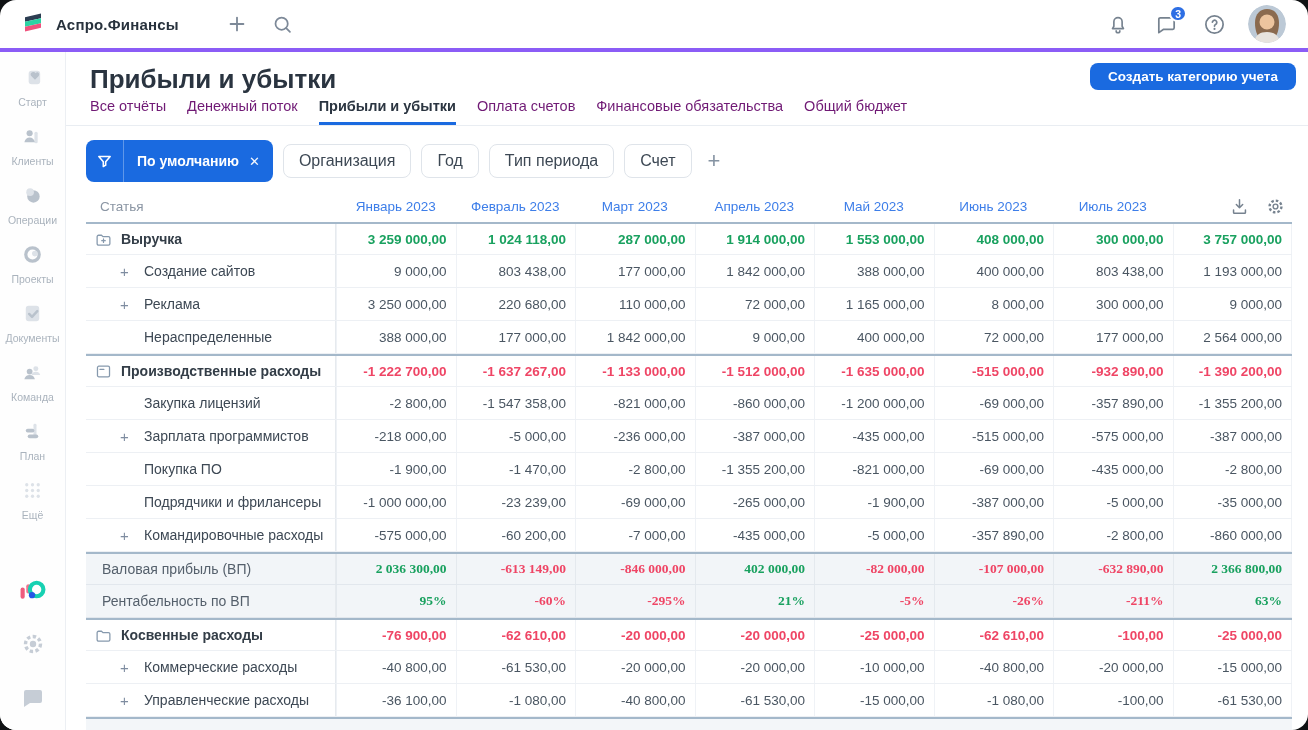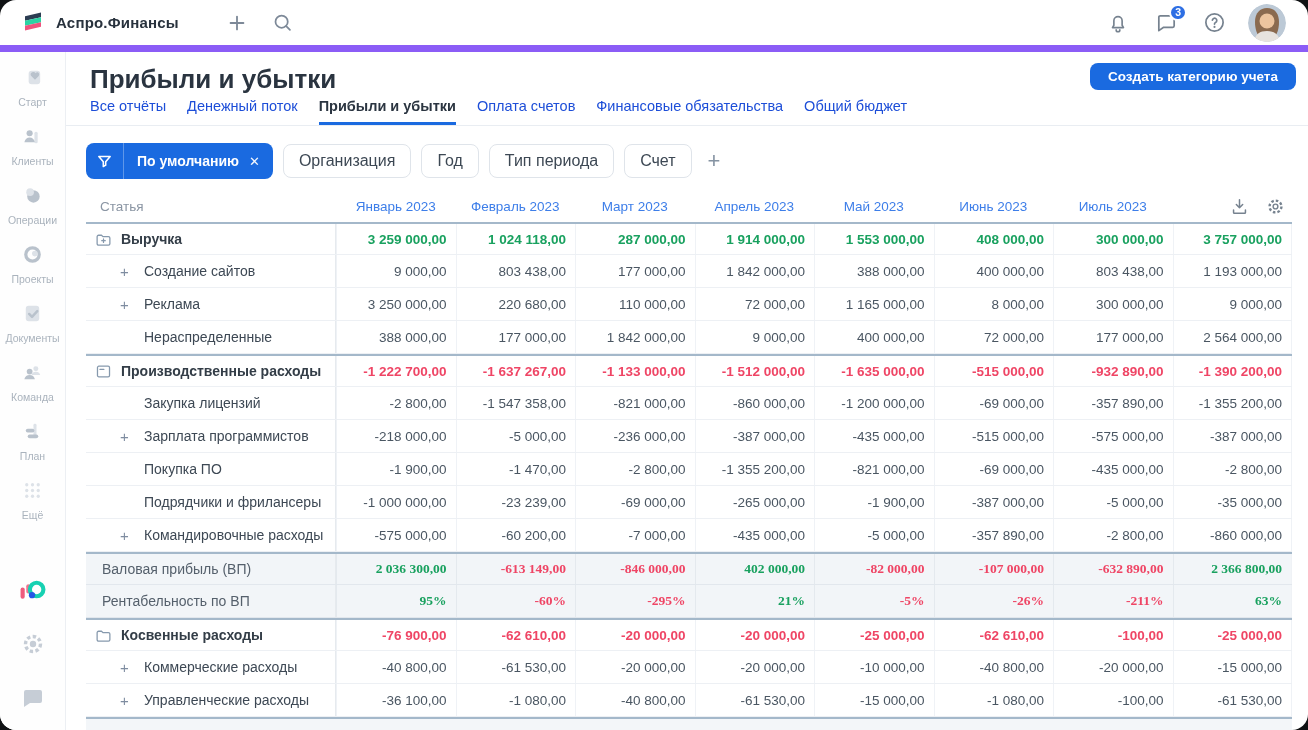--- a/index.html
+++ b/index.html
@@ -1,20 +1,20 @@
 <!DOCTYPE html>
 <html><head>
 <meta charset="utf-8">
 <style>
   * { margin:0; padding:0; box-sizing:border-box; }
   html,body { width:1308px; height:730px; background:#101214; font-family:"Liberation Sans", sans-serif; }
   .app { width:1308px; height:730px; background:#ffffff; border-radius:16px; overflow:hidden; display:flex; flex-direction:column; }
 
   
-  .topbar { height:52px; flex:0 0 52px; display:flex; align-items:center; padding:0 22px 0 20px; border-bottom:7px solid #8b5cf6; }
+  .topbar { height:52px; flex:0 0 52px; display:flex; align-items:center; padding:0 22px 0 20px; border-bottom:4px solid #8b5cf6; }
   .brand { display:flex; align-items:center; gap:10px; margin-right:42px; }
   .brand-name { font-size:15px; font-weight:700; color:#28323d; letter-spacing:.2px; }
   .tb-btn { background:none; border:none; cursor:pointer; width:32px; height:32px; display:flex; align-items:center; justify-content:center; margin-right:14px; }
   .tb-right { margin-left:auto; display:flex; align-items:center; gap:20px; }
   .tb-ico { background:none; border:none; cursor:pointer; width:28px; height:28px; display:flex; align-items:center; justify-content:center; position:relative; }
   .badge { position:absolute; top:-5px; right:-7px; min-width:17px; height:17px; border-radius:9px; background:#2e6fe4; color:#fff; font-size:10.5px; font-weight:700; display:flex; align-items:center; justify-content:center; padding:0 4px; border:2px solid #fff; }
   .avatar { width:38px; height:38px; border-radius:50%; overflow:hidden; cursor:pointer; flex:0 0 38px; }
 
   
   .shell { display:flex; flex:1; min-height:0; }
@@ -26,26 +26,26 @@
 
   .main { flex:1; display:flex; flex-direction:column; min-width:0; }
 
   
   .page-head { display:flex; align-items:flex-start; justify-content:space-between; padding:11px 12px 0 24px; height:47px; }
   .page-title { font-size:26px; font-weight:600; color:#2a3440; line-height:32px; }
   .primary-btn { background:#1a6ae0; color:#fff; border:none; border-radius:8px; height:27px; padding:0 18px; font-size:13.5px; font-weight:600; cursor:pointer; font-family:"Liberation Sans", sans-serif; }
 
   
   .tabs { display:flex; gap:21px; padding:0 24px; border-bottom:1px solid #e9edf2; height:28px; align-items:flex-end; }
-  .tab { font-size:14.5px; color:#1d4ed8; padding-bottom:8px; cursor:pointer; border-bottom:3px solid transparent; white-space:nowrap; }
+  .tab { font-size:14.5px; color:#701a75; padding-bottom:8px; cursor:pointer; border-bottom:3px solid transparent; white-space:nowrap; }
   .tab.active { color:#2b3541; font-weight:600; border-bottom-color:#1a6ae0; }
 
   
   .filters { display:flex; align-items:center; gap:10px; padding:18px 0 12px 20px; height:64px; }
-  .fpill { display:flex; align-items:center; height:36px; background:#1a6ae0; border-radius:8px; color:#fff; cursor:pointer; overflow:hidden; }
+  .fpill { display:flex; align-items:center; height:42px; background:#1a6ae0; border-radius:8px; color:#fff; cursor:pointer; overflow:hidden; }
   .fpill .fseg { width:38px; height:100%; display:flex; align-items:center; justify-content:center; border-right:1px solid rgba(255,255,255,.3); }
   .fpill .ftxt { font-size:14px; font-weight:600; padding:0 8px 0 13px; }
   .fpill .fx { font-size:13px; padding:0 13px 0 2px; opacity:.95; }
   .chip { height:34px; background:#fff; border:1px solid #dfe4ea; border-radius:8px; font-size:16px; color:#3d4854; padding:0 15px; cursor:pointer; font-family:"Liberation Sans", sans-serif; }
   .fplus { background:none; border:none; cursor:pointer; font-size:22px; color:#8593a2; margin-left:6px; line-height:20px; }
 
   
   .grid { margin-left:20px; width:1206px; position:relative; }
   .hrow { display:flex; height:32px; align-items:center; position:relative; }
   .hcell-label { width:250px; flex:0 0 250px; font-size:13.5px; color:#8a95a3; padding-left:14px; }

